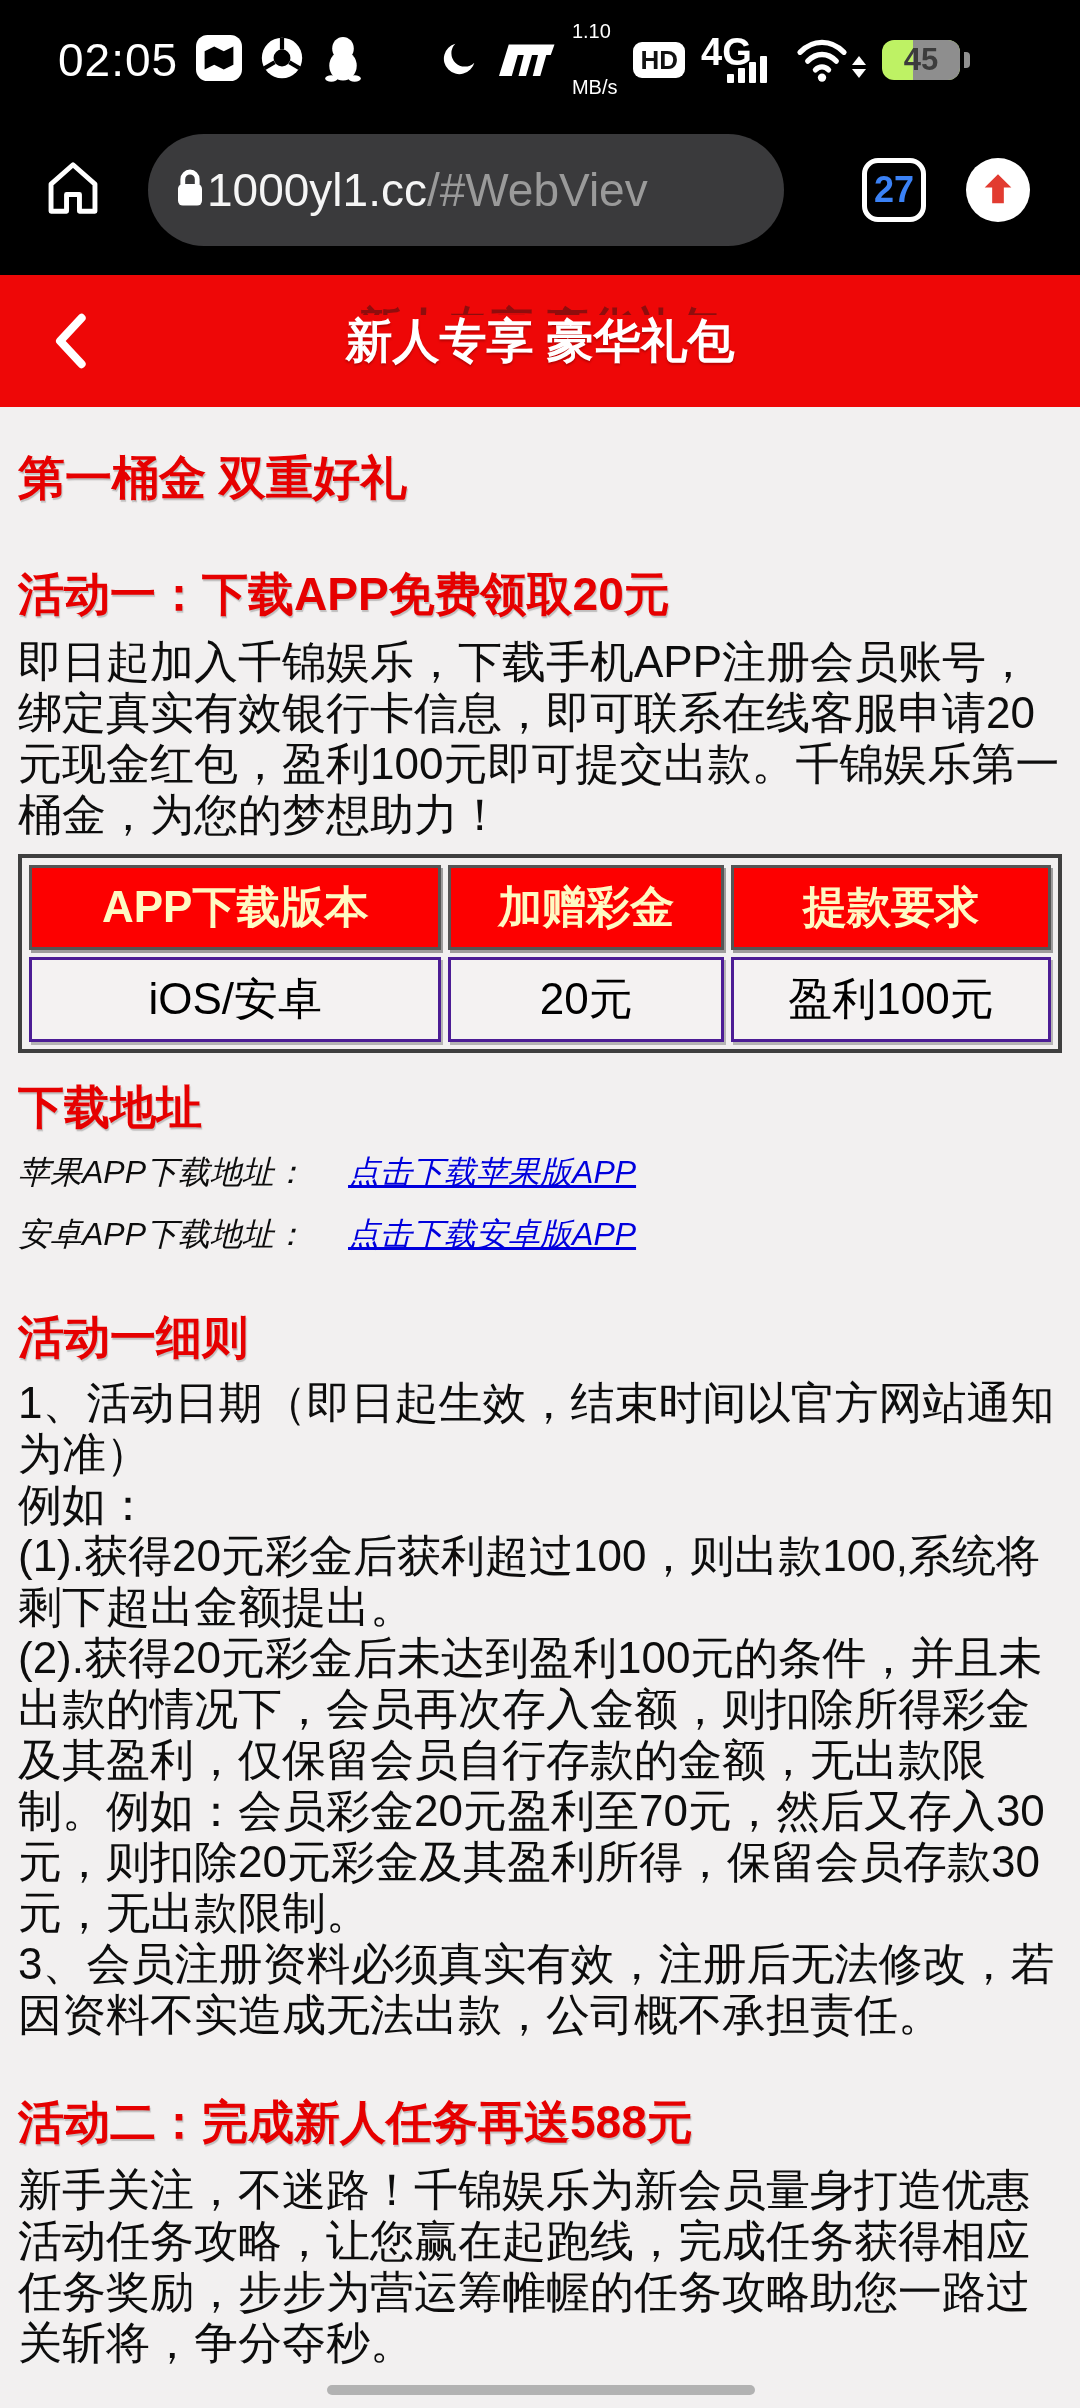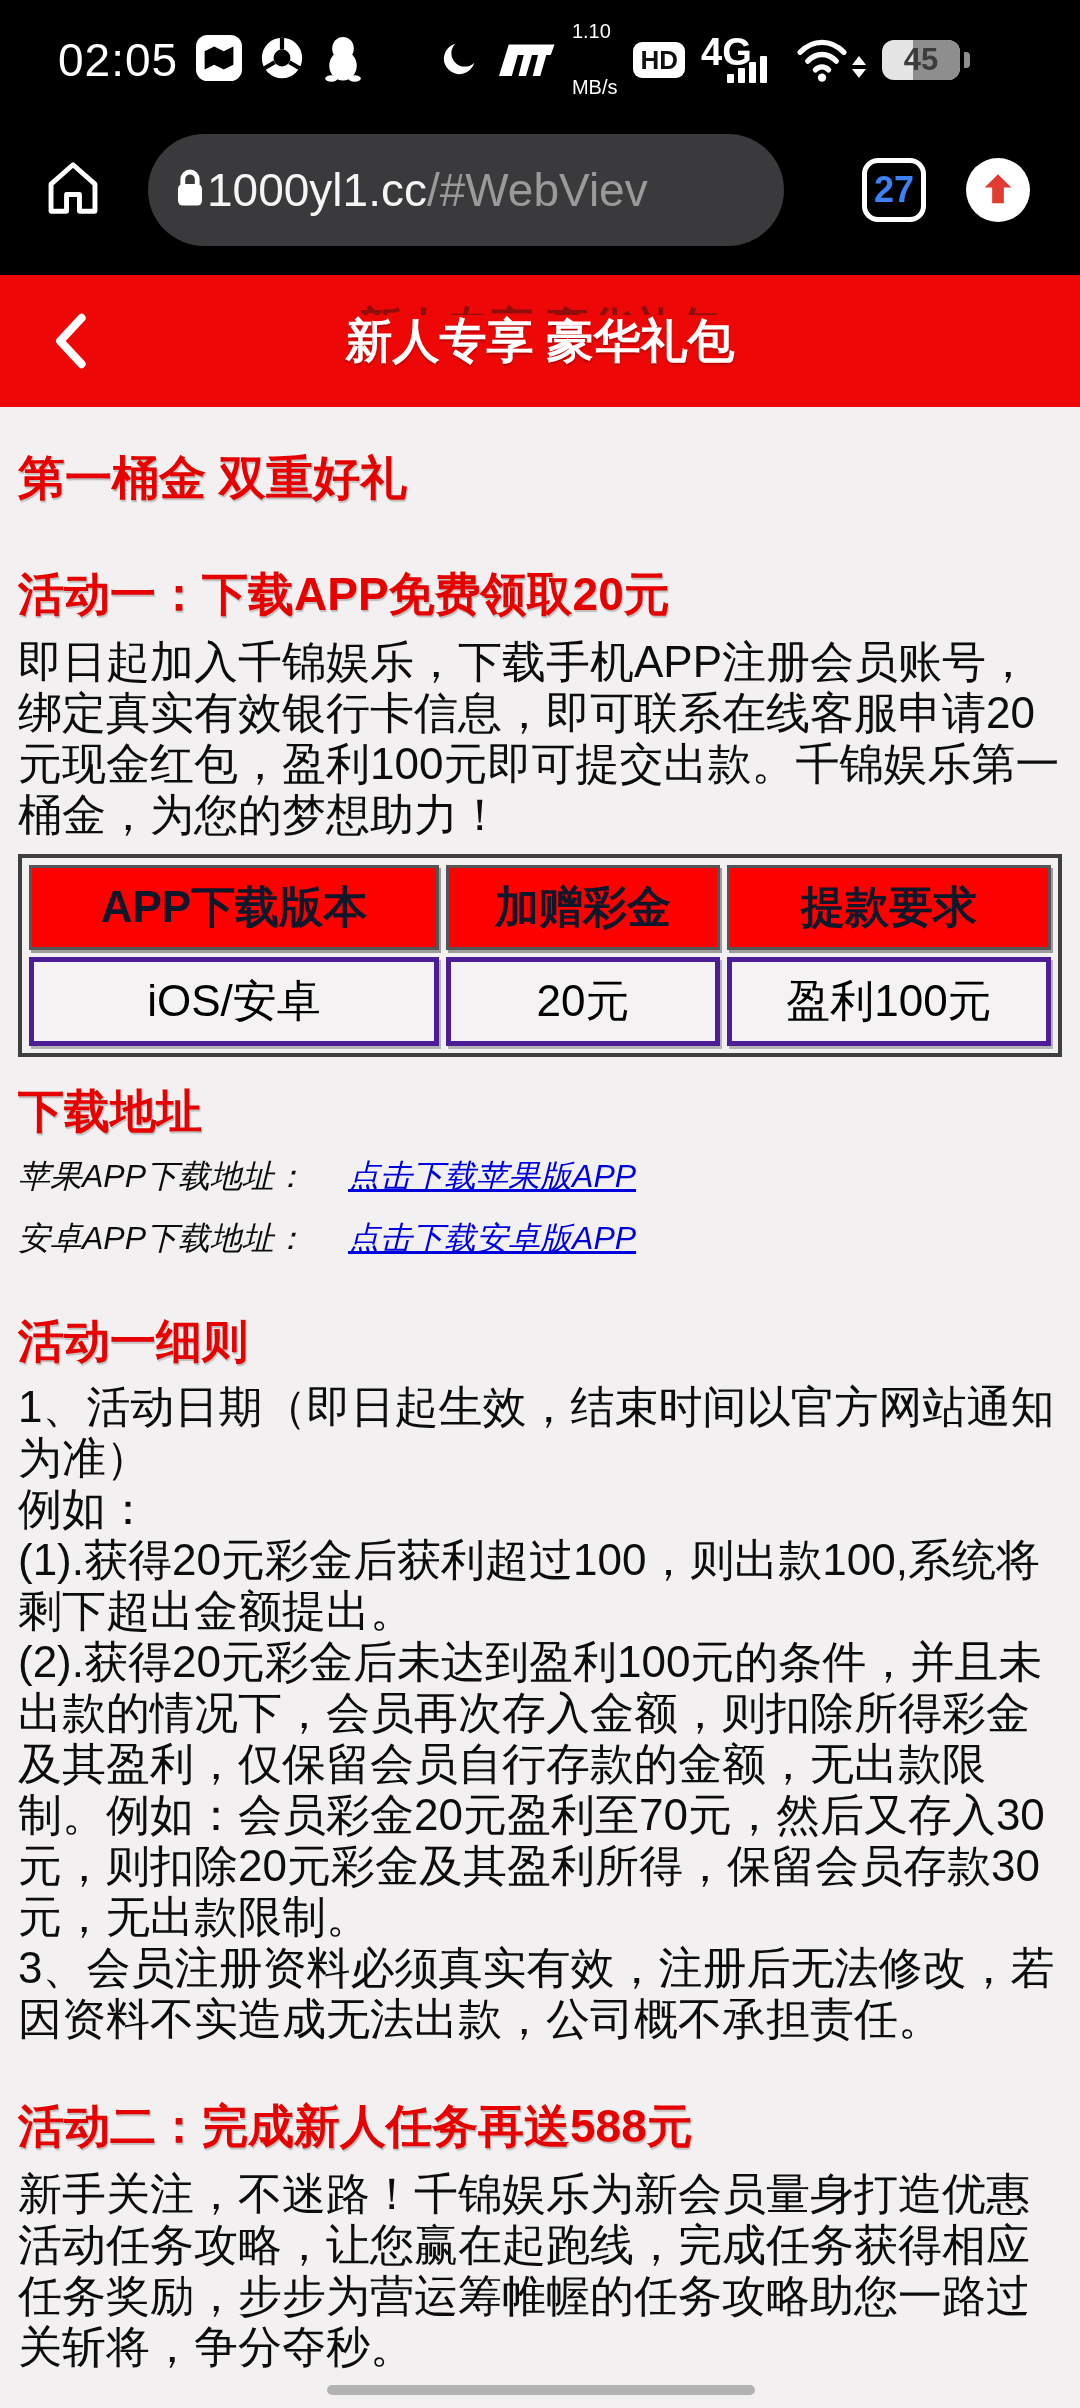--- a/index.html
+++ b/index.html
@@ -19,21 +19,21 @@
   .hd-badge{background:#fff;color:#111;font-weight:bold;font-size:26px;border-radius:9px;
     padding:4px 7px;line-height:28px;}
   .net4g{position:relative;width:78px;height:50px;}
   .net4g .g{position:absolute;left:0;top:-4px;font-size:38px;font-weight:bold;}
   .bars{position:absolute;left:26px;bottom:2px;display:flex;align-items:flex-end;gap:4px;}
   .bars i{display:block;width:7px;background:#fff;border-radius:1px;}
   .wifi-wrap{display:flex;align-items:flex-end;gap:3px;}
   .updown{display:flex;flex-direction:column;gap:4px;margin-bottom:4px;}
   .tri-up{width:0;height:0;border-left:7px solid transparent;border-right:7px solid transparent;border-bottom:9px solid #fff;}
   .tri-dn{width:0;height:0;border-left:7px solid transparent;border-right:7px solid transparent;border-top:9px solid #fff;}
-  .battery{position:relative;width:78px;height:40px;border-radius:12px;background:#e5e5e5;overflow:hidden;}
+  .battery{position:relative;width:78px;height:40px;border-radius:12px;background:#bef264;overflow:hidden;}
   .battery .lvl{position:absolute;top:0;right:0;bottom:0;width:60%;background:#8e8e8e;}
   .battery .pct{position:absolute;inset:0;display:flex;align-items:center;justify-content:center;
     color:#3c3c3c;font-size:31px;font-weight:bold;}
   .battery-nub{width:6px;height:16px;background:#8e8e8e;border-radius:0 4px 4px 0;margin-left:-12px;}
   
   .url-row{height:170px;background:#000;display:flex;align-items:center;
     padding:0 50px 0 42px;box-sizing:border-box;}
   .url-pill{margin-left:44px;width:636px;height:112px;border-radius:56px;background:#3a3a3c;
     display:flex;align-items:center;padding:0 26px;box-sizing:border-box;gap:1px;overflow:hidden;}
   .url-text{font-size:46px;white-space:nowrap;overflow:hidden;}
@@ -57,24 +57,24 @@
   .h1{font-size:47px;margin-top:40px;}
   .h2{font-size:46px;}
   .mt-act1{margin-top:54px;}
   .mt-dl{margin-top:24px;}
   .mt-rules{margin-top:44px;}
   .mt-act2{margin-top:52px;}
   .body-txt{font-size:44px;line-height:51px;margin-top:10px;letter-spacing:0;}
   
   table.promo{width:100%;border-collapse:separate;border-spacing:7px;
     border:4px solid #3f3f3f;margin-top:14px;background:#f2f0f0;}
-  table.promo th{background:#fd0000;color:#0f172a;font-size:44px;font-weight:bold;
+  table.promo th{background:#fd0000;color:#fef9c3;font-size:44px;font-weight:bold;
     padding:10px 0;border:3px solid #555;box-shadow:2px 3px 0 rgba(0,0,0,.35);}
   table.promo td{background:#f4f2f2;color:#000;font-size:44px;text-align:center;
-    padding:10px 0;border:5px solid #4c1d95;box-shadow:2px 3px 0 rgba(0,0,0,.25);}
+    padding:10px 0;border:3px solid #4c1d95;box-shadow:2px 3px 0 rgba(0,0,0,.25);}
   td.cell-red{color:#e60000;}
   
   .link-row{font-size:32px;line-height:58px;margin-top:4px;font-style:italic;}
   .link-row a{color:#0000dd;text-decoration:underline;margin-left:42px;}
   
   .rules{margin-top:8px;}
   .rules div{font-size:44px;line-height:51px;}
   .scroll-indicator{position:absolute;left:327px;top:2385px;width:428px;height:10px;
     background:#b2b2b2;border-radius:5px;z-index:9;}
 </style>

